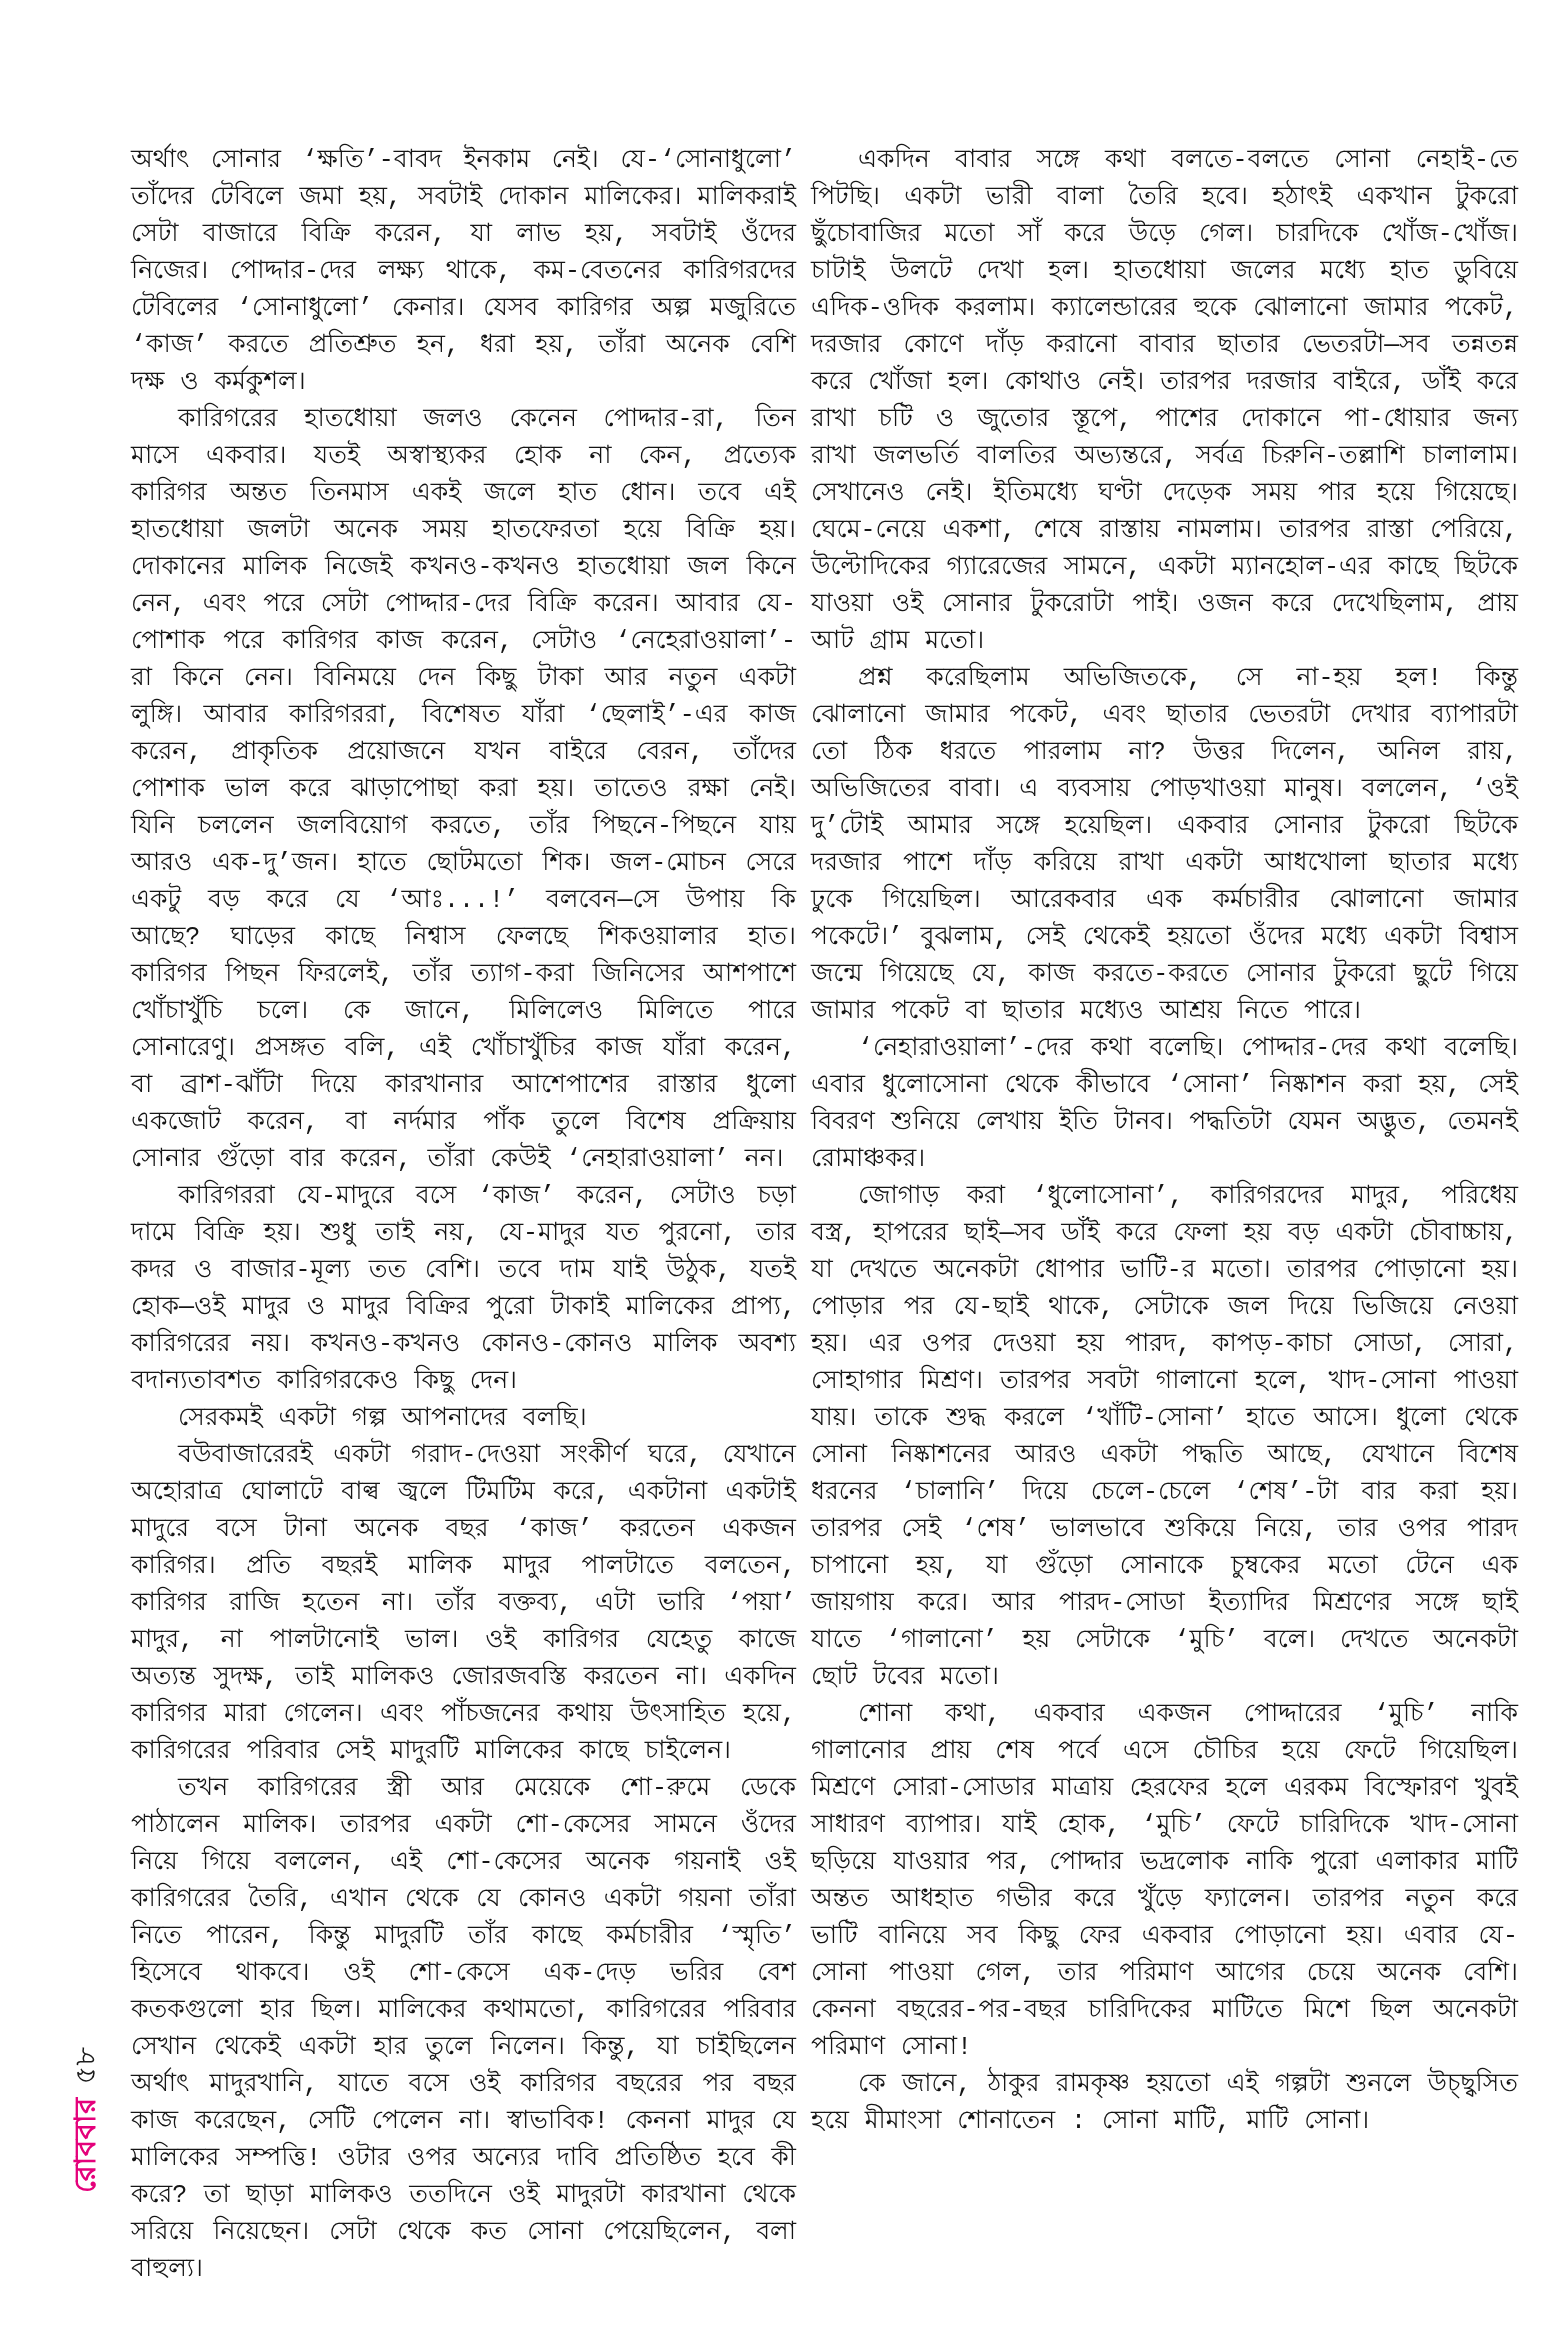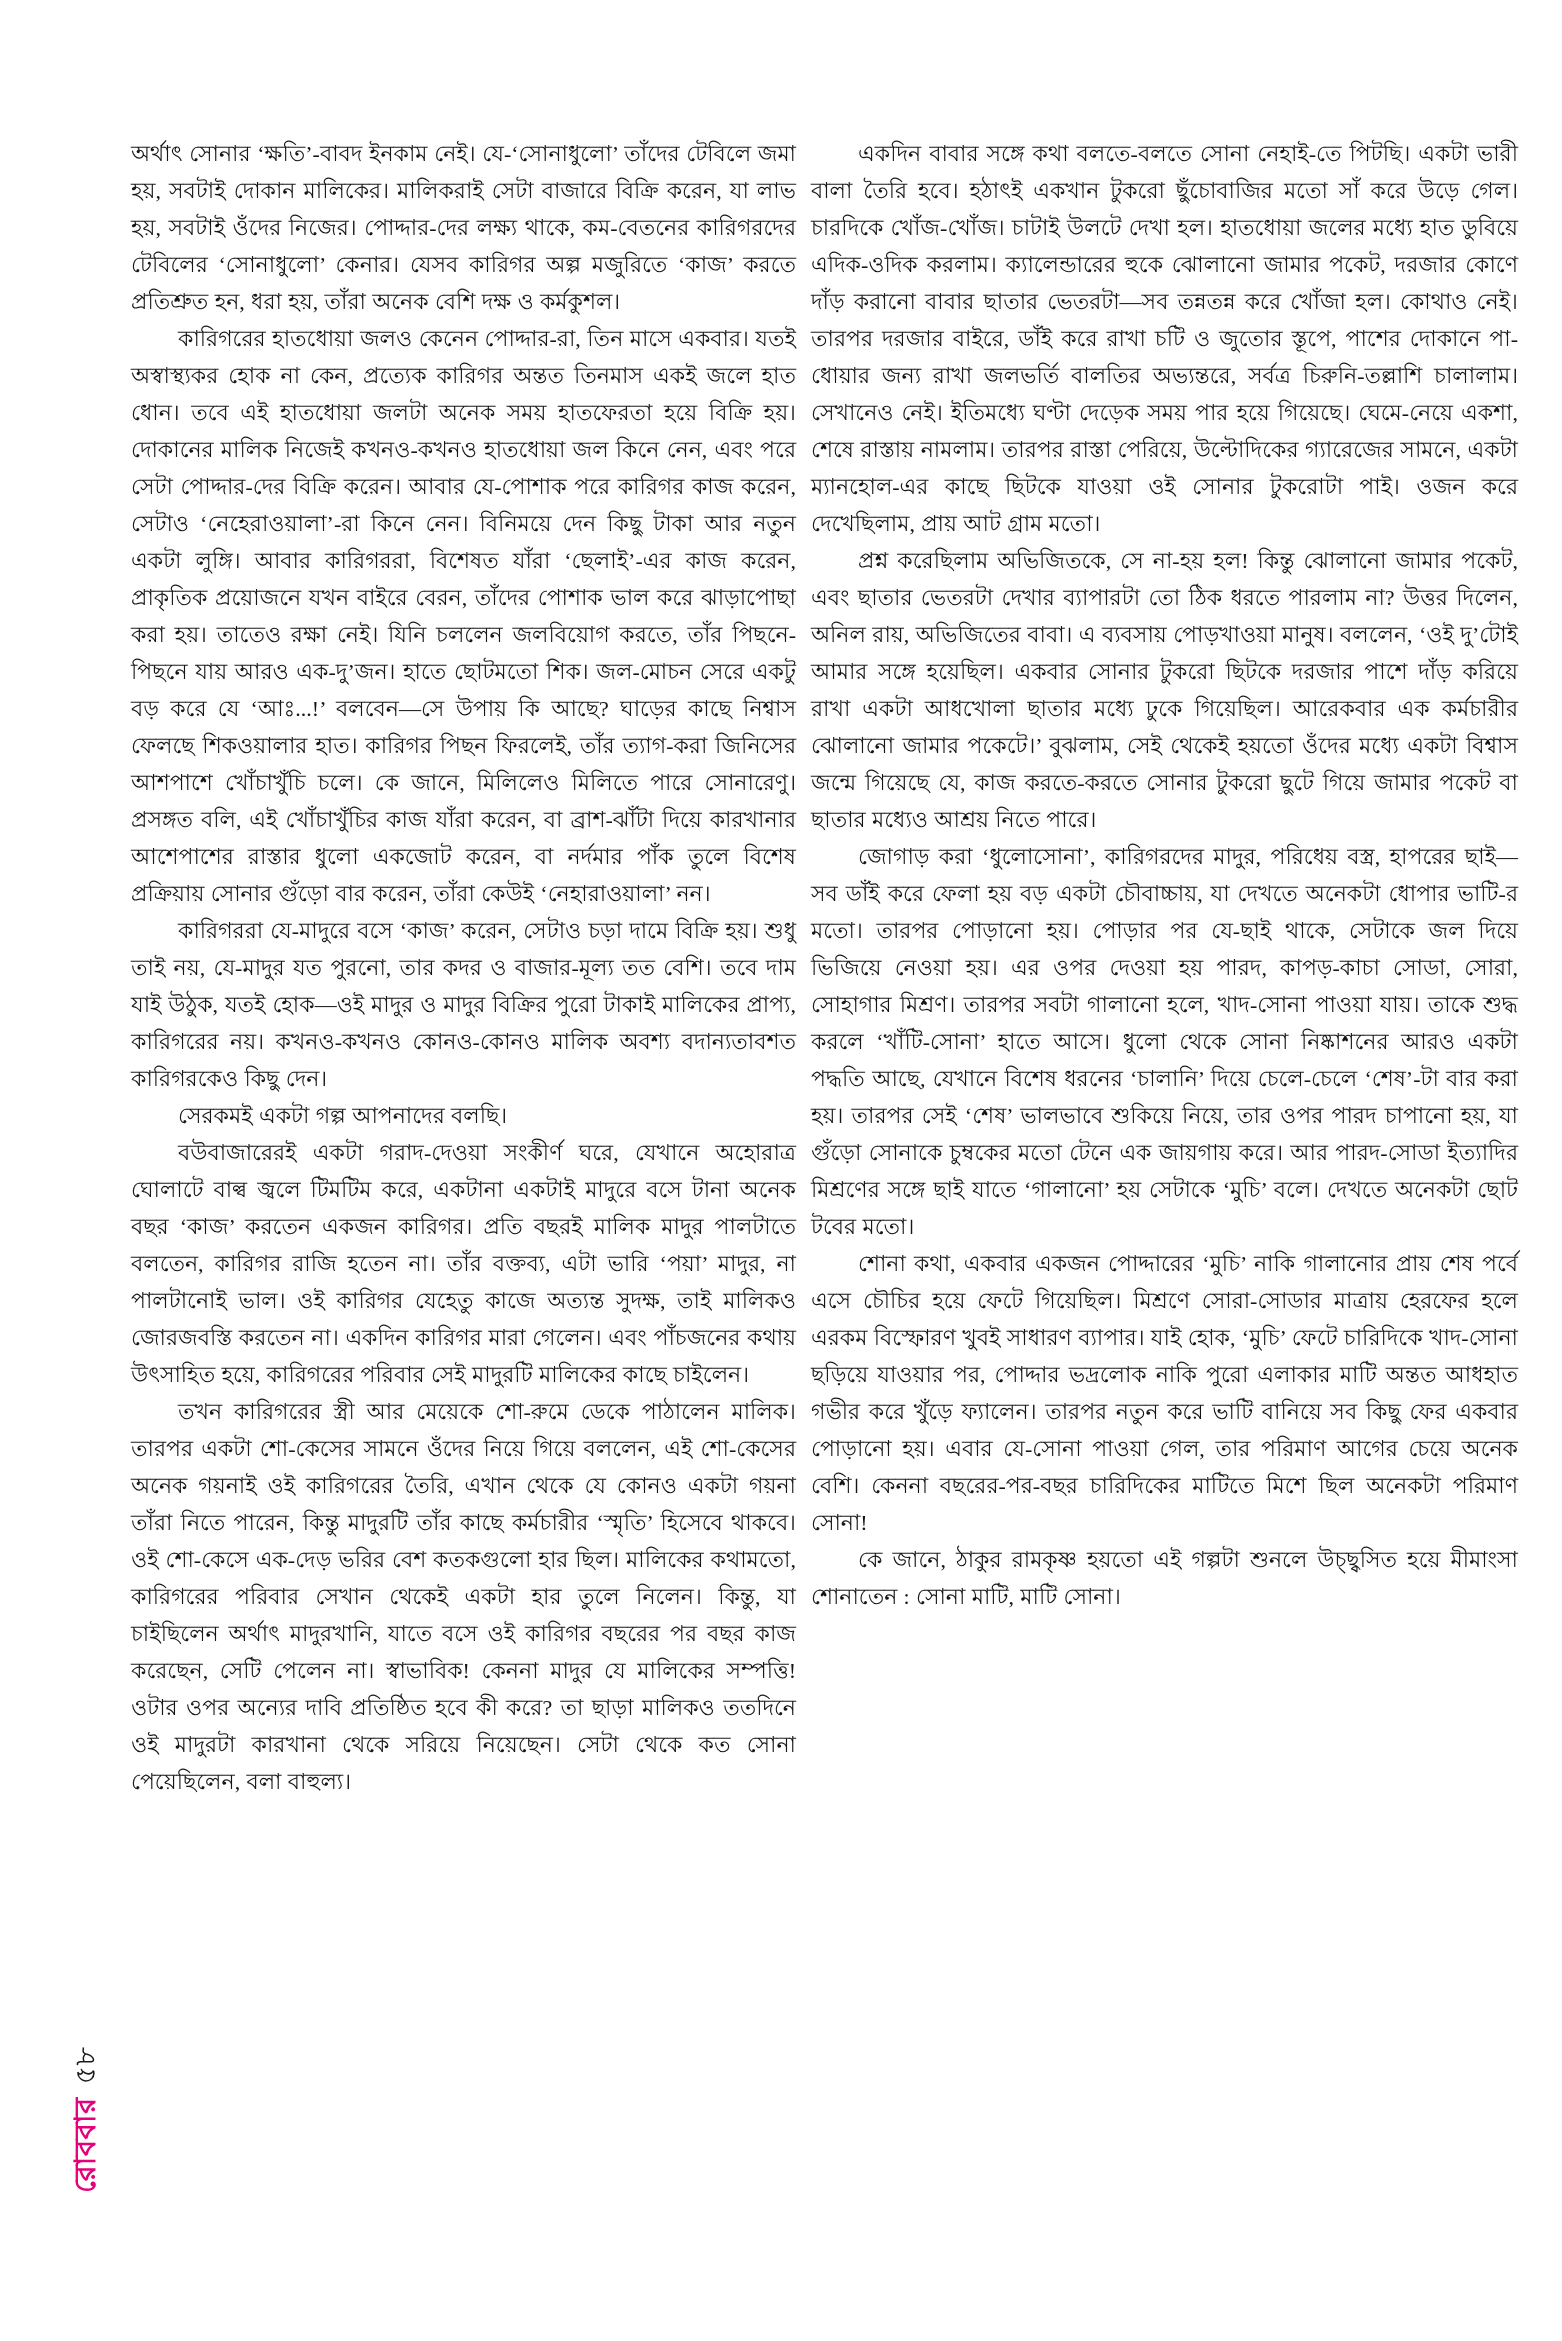--- a/index.html
+++ b/index.html
@@ -11,25 +11,26 @@
     position: relative;
     width: 1563px;
     height: 2342px;
     background: #ffffff;
     overflow: hidden;
     font-family: "Liberation Serif", "DejaVu Serif", serif;
     color: #151515;
   }
   .column {
     position: absolute;
-    top: 135px;
+    top: 142px;
     text-align: justify;
-    font-size: 22px;
+    font-size: 25px;
     line-height: 37px;
     word-spacing: 0.8px;
+    font-family: Liberation Mono, monospace;
   }
   .column-left  { left: 131px;  width: 665px; }
   .column-right { left: 811px; width: 707px; }
   .para {
     margin: 0;
     padding: 0;
   }
   .para.indent { text-indent: 47px; }
   .margin-label {
     position: absolute;
@@ -62,20 +63,21 @@
       <p class="para indent">কারিগরের  হাতধোয়া জলও কেনেন পোদ্দার-রা, তিন মাসে একবার। যতই অস্বাস্থ্যকর হোক না কেন, প্রত্যেক কারিগর অন্তত তিনমাস একই জলে হাত ধোন। তবে এই হাতধোয়া জলটা অনেক সময় হাতফেরতা হয়ে বিক্রি হয়। দোকানের মালিক নিজেই কখনও-কখনও হাতধোয়া জল কিনে নেন, এবং পরে সেটা পোদ্দার-দের বিক্রি করেন। আবার যে-পোশাক পরে কারিগর কাজ করেন, সেটাও ‘নেহেরাওয়ালা’-রা কিনে নেন। বিনিময়ে দেন কিছু টাকা আর নতুন একটা লুঙ্গি। আবার কারিগররা, বিশেষত যাঁরা ‘ছেলাই’-এর কাজ করেন, প্রাকৃতিক প্রয়োজনে যখন বাইরে বেরন, তাঁদের পোশাক ভাল করে ঝাড়াপোছা করা হয়। তাতেও রক্ষা নেই। যিনি চললেন জলবিয়োগ করতে, তাঁর পিছনে-পিছনে যায় আরও এক-দু’জন। হাতে ছোটমতো শিক। জল-মোচন সেরে একটু বড় করে যে ‘আঃ...!’ বলবেন—সে উপায় কি আছে? ঘাড়ের কাছে নিশ্বাস ফেলছে শিকওয়ালার হাত। কারিগর পিছন ফিরলেই, তাঁর ত্যাগ-করা জিনিসের আশপাশে খোঁচাখুঁচি চলে। কে জানে, মিলিলেও মিলিতে পারে সোনারেণু। প্রসঙ্গত বলি, এই খোঁচাখুঁচির কাজ যাঁরা করেন, বা ব্রাশ-ঝাঁটা দিয়ে কারখানার আশেপাশের রাস্তার ধুলো একজোট করেন, বা নর্দমার পাঁক তুলে বিশেষ প্রক্রিয়ায় সোনার গুঁড়ো বার করেন, তাঁরা কেউই ‘নেহারাওয়ালা’ নন।</p>
       <p class="para indent">কারিগররা যে-মাদুরে বসে ‘কাজ’ করেন, সেটাও চড়া দামে বিক্রি হয়। শুধু তাই নয়, যে-মাদুর যত পুরনো, তার কদর ও বাজার-মূল্য তত বেশি। তবে দাম যাই উঠুক, যতই হোক—ওই মাদুর ও মাদুর বিক্রির পুরো টাকাই মালিকের প্রাপ্য, কারিগরের নয়। কখনও-কখনও কোনও-কোনও মালিক অবশ্য বদান্যতাবশত কারিগরকেও কিছু দেন।</p>
       <p class="para indent">সেরকমই একটা গল্প আপনাদের বলছি।</p>
       <p class="para indent">বউবাজারেরই একটা গরাদ-দেওয়া সংকীর্ণ ঘরে, যেখানে অহোরাত্র ঘোলাটে বাল্ব জ্বলে টিমটিম করে, একটানা একটাই মাদুরে বসে টানা অনেক বছর ‘কাজ’ করতেন একজন কারিগর। প্রতি বছরই মালিক মাদুর পালটাতে বলতেন, কারিগর রাজি হতেন না। তাঁর বক্তব্য, এটা ভারি ‘পয়া’ মাদুর, না পালটানোই ভাল। ওই কারিগর যেহেতু কাজে অত্যন্ত সুদক্ষ, তাই মালিকও জোরজবস্তি করতেন না। একদিন কারিগর মারা গেলেন। এবং পাঁচজনের কথায় উৎসাহিত হয়ে, কারিগরের পরিবার সেই মাদুরটি মালিকের কাছে চাইলেন।</p>
       <p class="para indent">তখন কারিগরের স্ত্রী আর মেয়েকে শো-রুমে ডেকে পাঠালেন মালিক। তারপর একটা শো-কেসের সামনে ওঁদের নিয়ে গিয়ে বললেন, এই শো-কেসের অনেক গয়নাই ওই কারিগরের তৈরি, এখান থেকে যে কোনও একটা গয়না তাঁরা নিতে পারেন, কিন্তু মাদুরটি তাঁর কাছে কর্মচারীর ‘স্মৃতি’ হিসেবে থাকবে। ওই শো-কেসে এক-দেড় ভরির বেশ কতকগুলো হার ছিল। মালিকের কথামতো, কারিগরের পরিবার সেখান থেকেই একটা হার তুলে নিলেন। কিন্তু, যা চাইছিলেন অর্থাৎ মাদুরখানি, যাতে বসে ওই কারিগর বছরের পর বছর কাজ করেছেন, সেটি পেলেন না। স্বাভাবিক! কেননা মাদুর যে মালিকের সম্পত্তি! ওটার ওপর অন্যের দাবি প্রতিষ্ঠিত হবে কী করে? তা ছাড়া মালিকও ততদিনে ওই মাদুরটা কারখানা থেকে সরিয়ে নিয়েছেন। সেটা থেকে কত সোনা পেয়েছিলেন, বলা বাহুল্য।</p>
     </div>
 
   <div class="column column-right">
       <p class="para indent">একদিন বাবার সঙ্গে কথা বলতে-বলতে সোনা নেহাই-তে পিটছি। একটা ভারী বালা তৈরি হবে। হঠাৎই একখান টুকরো ছুঁচোবাজির মতো সাঁ করে উড়ে গেল। চারদিকে খোঁজ-খোঁজ। চাটাই উলটে দেখা হল। হাতধোয়া জলের মধ্যে হাত ডুবিয়ে এদিক-ওদিক করলাম। ক্যালেন্ডারের হুকে ঝোলানো জামার পকেট, দরজার কোণে দাঁড় করানো বাবার ছাতার ভেতরটা—সব তন্নতন্ন করে খোঁজা হল। কোথাও নেই। তারপর দরজার বাইরে, ডাঁই করে রাখা চটি ও জুতোর স্তূপে, পাশের দোকানে পা-ধোয়ার জন্য রাখা জলভর্তি বালতির অভ্যন্তরে, সর্বত্র চিরুনি-তল্লাশি চালালাম। সেখানেও নেই। ইতিমধ্যে ঘণ্টা দেড়েক সময় পার হয়ে গিয়েছে। ঘেমে-নেয়ে একশা, শেষে রাস্তায় নামলাম। তারপর রাস্তা পেরিয়ে, উল্টোদিকের গ্যারেজের সামনে, একটা ম্যানহোল-এর কাছে ছিটকে যাওয়া ওই সোনার টুকরোটা পাই। ওজন করে দেখেছিলাম, প্রায় আট গ্রাম মতো।</p>
       <p class="para indent">প্রশ্ন করেছিলাম অভিজিতকে, সে না-হয় হল! কিন্তু ঝোলানো জামার পকেট, এবং ছাতার ভেতরটা দেখার ব্যাপারটা তো ঠিক ধরতে পারলাম না? উত্তর দিলেন, অনিল রায়, অভিজিতের বাবা। এ ব্যবসায় পোড়খাওয়া মানুষ। বললেন, ‘ওই দু’টোই আমার সঙ্গে হয়েছিল। একবার সোনার টুকরো ছিটকে দরজার পাশে দাঁড় করিয়ে রাখা একটা আধখোলা ছাতার মধ্যে ঢুকে গিয়েছিল। আরেকবার এক কর্মচারীর ঝোলানো জামার পকেটে।’ বুঝলাম, সেই থেকেই হয়তো ওঁদের মধ্যে একটা বিশ্বাস জন্মে গিয়েছে যে, কাজ করতে-করতে সোনার টুকরো ছুটে গিয়ে জামার পকেট বা ছাতার মধ্যেও আশ্রয় নিতে পারে।</p>
+      <p class="para indent">‘নেহারাওয়ালা’-দের কথা বলেছি। পোদ্দার-দের কথা বলেছি। এবার ধুলোসোনা থেকে কীভাবে ‘সোনা’ নিষ্কাশন করা হয়, সেই বিবরণ শুনিয়ে লেখায় ইতি টানব। পদ্ধতিটা যেমন অদ্ভুত, তেমনই রোমাঞ্চকর।</p>
       <p class="para indent">জোগাড় করা ‘ধুলোসোনা’, কারিগরদের মাদুর, পরিধেয় বস্ত্র, হাপরের ছাই—সব ডাঁই করে ফেলা হয় বড় একটা চৌবাচ্চায়, যা দেখতে অনেকটা ধোপার ভাটি-র মতো। তারপর পোড়ানো হয়। পোড়ার পর যে-ছাই থাকে, সেটাকে জল দিয়ে ভিজিয়ে নেওয়া হয়। এর ওপর দেওয়া হয় পারদ, কাপড়-কাচা সোডা, সোরা, সোহাগার মিশ্রণ। তারপর সবটা গালানো হলে, খাদ-সোনা পাওয়া যায়। তাকে শুদ্ধ করলে ‘খাঁটি-সোনা’ হাতে আসে। ধুলো থেকে সোনা নিষ্কাশনের আরও একটা পদ্ধতি আছে, যেখানে বিশেষ ধরনের ‘চালানি’ দিয়ে চেলে-চেলে ‘শেষ’-টা বার করা হয়। তারপর সেই ‘শেষ’ ভালভাবে শুকিয়ে নিয়ে, তার ওপর পারদ চাপানো হয়, যা গুঁড়ো সোনাকে চুম্বকের মতো টেনে এক জায়গায় করে। আর পারদ-সোডা ইত্যাদির মিশ্রণের সঙ্গে ছাই যাতে ‘গালানো’ হয় সেটাকে ‘মুচি’ বলে। দেখতে অনেকটা ছোট টবের মতো।</p>
       <p class="para indent">শোনা কথা, একবার একজন পোদ্দারের ‘মুচি’ নাকি গালানোর প্রায় শেষ পর্বে এসে চৌচির হয়ে ফেটে গিয়েছিল। মিশ্রণে সোরা-সোডার মাত্রায় হেরফের হলে এরকম বিস্ফোরণ খুবই সাধারণ ব্যাপার। যাই হোক, ‘মুচি’ ফেটে চারিদিকে খাদ-সোনা ছড়িয়ে যাওয়ার পর, পোদ্দার ভদ্রলোক নাকি পুরো এলাকার মাটি অন্তত আধহাত গভীর করে খুঁড়ে ফ্যালেন। তারপর নতুন করে ভাটি বানিয়ে সব কিছু ফের একবার পোড়ানো হয়। এবার যে-সোনা পাওয়া গেল, তার পরিমাণ আগের চেয়ে অনেক বেশি। কেননা বছরের-পর-বছর চারিদিকের মাটিতে মিশে ছিল অনেকটা পরিমাণ সোনা!</p>
       <p class="para indent">কে জানে, ঠাকুর রামকৃষ্ণ হয়তো এই গল্পটা শুনলে উচ্ছ্বসিত হয়ে মীমাংসা শোনাতেন : সোনা মাটি, মাটি সোনা।</p>
     </div>
 
   <div class="margin-label">
     <span class="magazine-name">রোববার</span><span class="page-number">৫৮</span>
   </div>
 
 </div>

